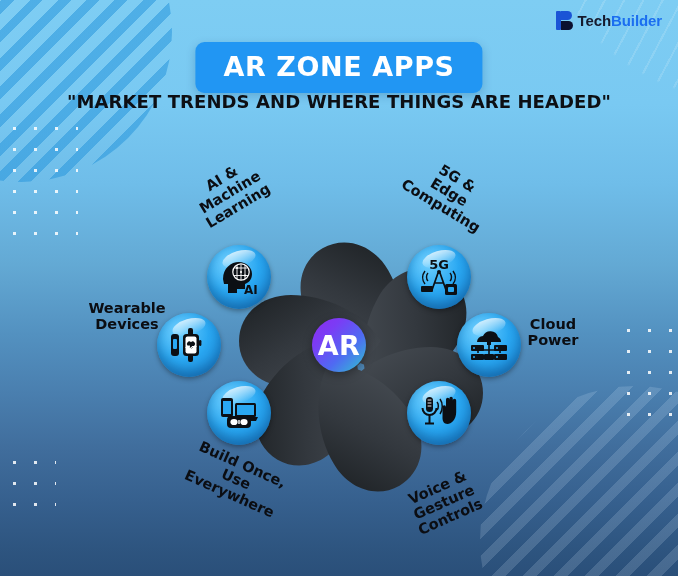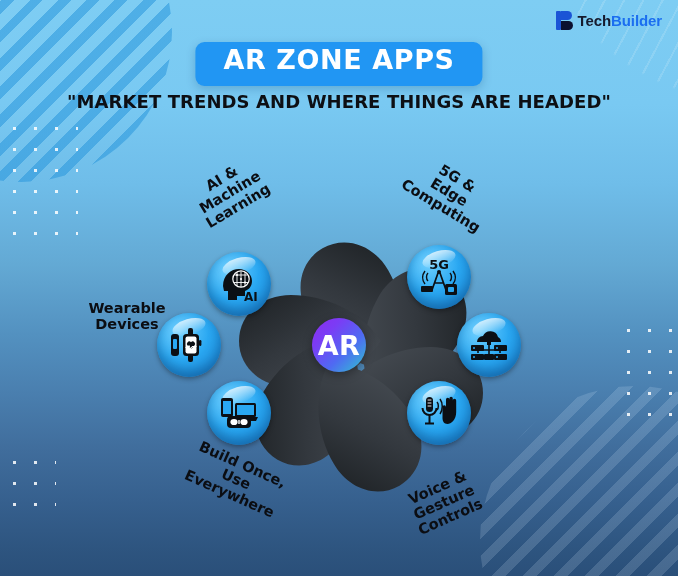--- a/index.html
+++ b/index.html
@@ -59,21 +59,21 @@
   #logo-mark i.b2{left:5px;top:9.5px;width:12px;height:9.5px;border-radius:0 5px 5px 0;background:#0b1030;}
   #logo-text{
     font-size:15px;font-weight:bold;color:#161b2e;letter-spacing:-.1px;white-space:nowrap;
   }
   #logo-text .hl{color:#1b6ef0;}
 
   
   #title-pill{
     position:absolute;left:50%;top:42px;transform:translateX(-50%);
     background:#2196f3;color:#fff;border-radius:9px;
-    padding:2px 28px 11px;box-shadow:0 3px 10px rgba(10,60,110,.22);
+    padding:9px 28px 11px;box-shadow:0 3px 10px rgba(10,60,110,.22);
   }
   #title-text{
     font-size:27px;font-weight:bold;letter-spacing:.6px;white-space:nowrap;
     font-family:"DejaVu Sans", sans-serif;
   }
   #subtitle{
     position:absolute;left:50%;top:91px;transform:translateX(-50%);
     font-size:18px;font-weight:bold;color:#0d0f14;white-space:nowrap;
     letter-spacing:.1px;font-family:"DejaVu Sans", sans-serif;
   }
@@ -220,21 +220,21 @@
     <div class="petal" style="transform:rotate(60deg)">
       <div class="petal-shape">
         <div class="petal-body">
           <svg width="146" height="96" viewBox="0 0 146 96">
             <path d="M2 48 C 22 18, 58 2, 92 2 C 122 2, 144 22, 144 48 C 144 74, 122 94, 92 94 C 58 94, 22 78, 2 48 Z" fill="url(#pg1)"></path>
           </svg>
         </div>
       </div>
     </div>
 
-    <div class="icon-bubble" style="left:48px;top:57px;">
+    <div class="icon-bubble" style="left:48px;top:50px;">
       <svg width="40" height="40" viewBox="0 0 40 40">
         <path d="M4 22 C4 11, 12 5, 20 5 C27 5, 33 10, 33 17 C33 23, 29 26, 26 27 L26 32 L18 32 L18 36 L9 36 L9 27 L5 27 Z" fill="#0b0f14"></path>
         <circle cx="22" cy="15" r="8.2" fill="none" stroke="#fff" stroke-width="1.2"></circle>
         <path d="M22 7.5 L22 23 M15.5 11 L28.5 11 M15 18.5 L29 18.5 M18 8 L18 22 M26 8 L26 22" stroke="#fff" stroke-width=".9" fill="none"></path>
         <circle cx="18" cy="11" r="1.1" fill="#fff"></circle>
           <circle cx="26" cy="18.5" r="1.1" fill="#fff"></circle>
         <circle cx="22" cy="15" r="1.1" fill="#fff"></circle>
         <text x="25" y="37" font-family="DejaVu Sans, sans-serif" font-size="12" font-weight="bold" fill="#0b0f14">AI</text>
       </svg>
     </div>
@@ -315,20 +315,22 @@
   </div>
 
   <div class="lbl" id="lbl-ai">AI &amp;
 Machine
 Learning</div>
   <div class="lbl" id="lbl-5g">5G &amp;
 Edge
 Computing</div>
   <div class="lbl" id="lbl-wear">Wearable
 Devices</div>
+  <div class="lbl" id="lbl-cloud">Cloud
+Power</div>
   <div class="lbl" id="lbl-build">Build Once,
 Use
 Everywhere</div>
   <div class="lbl" id="lbl-voice">Voice &amp;
 Gesture
 Controls</div>
 
 </div>
 
 </body></html>

